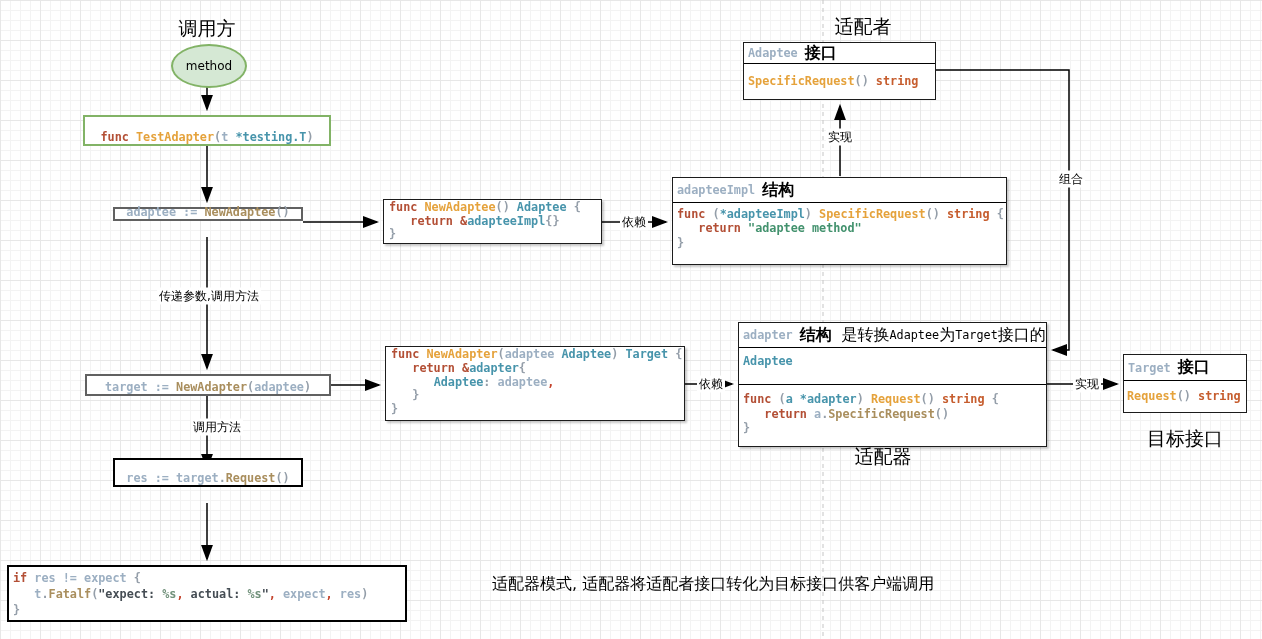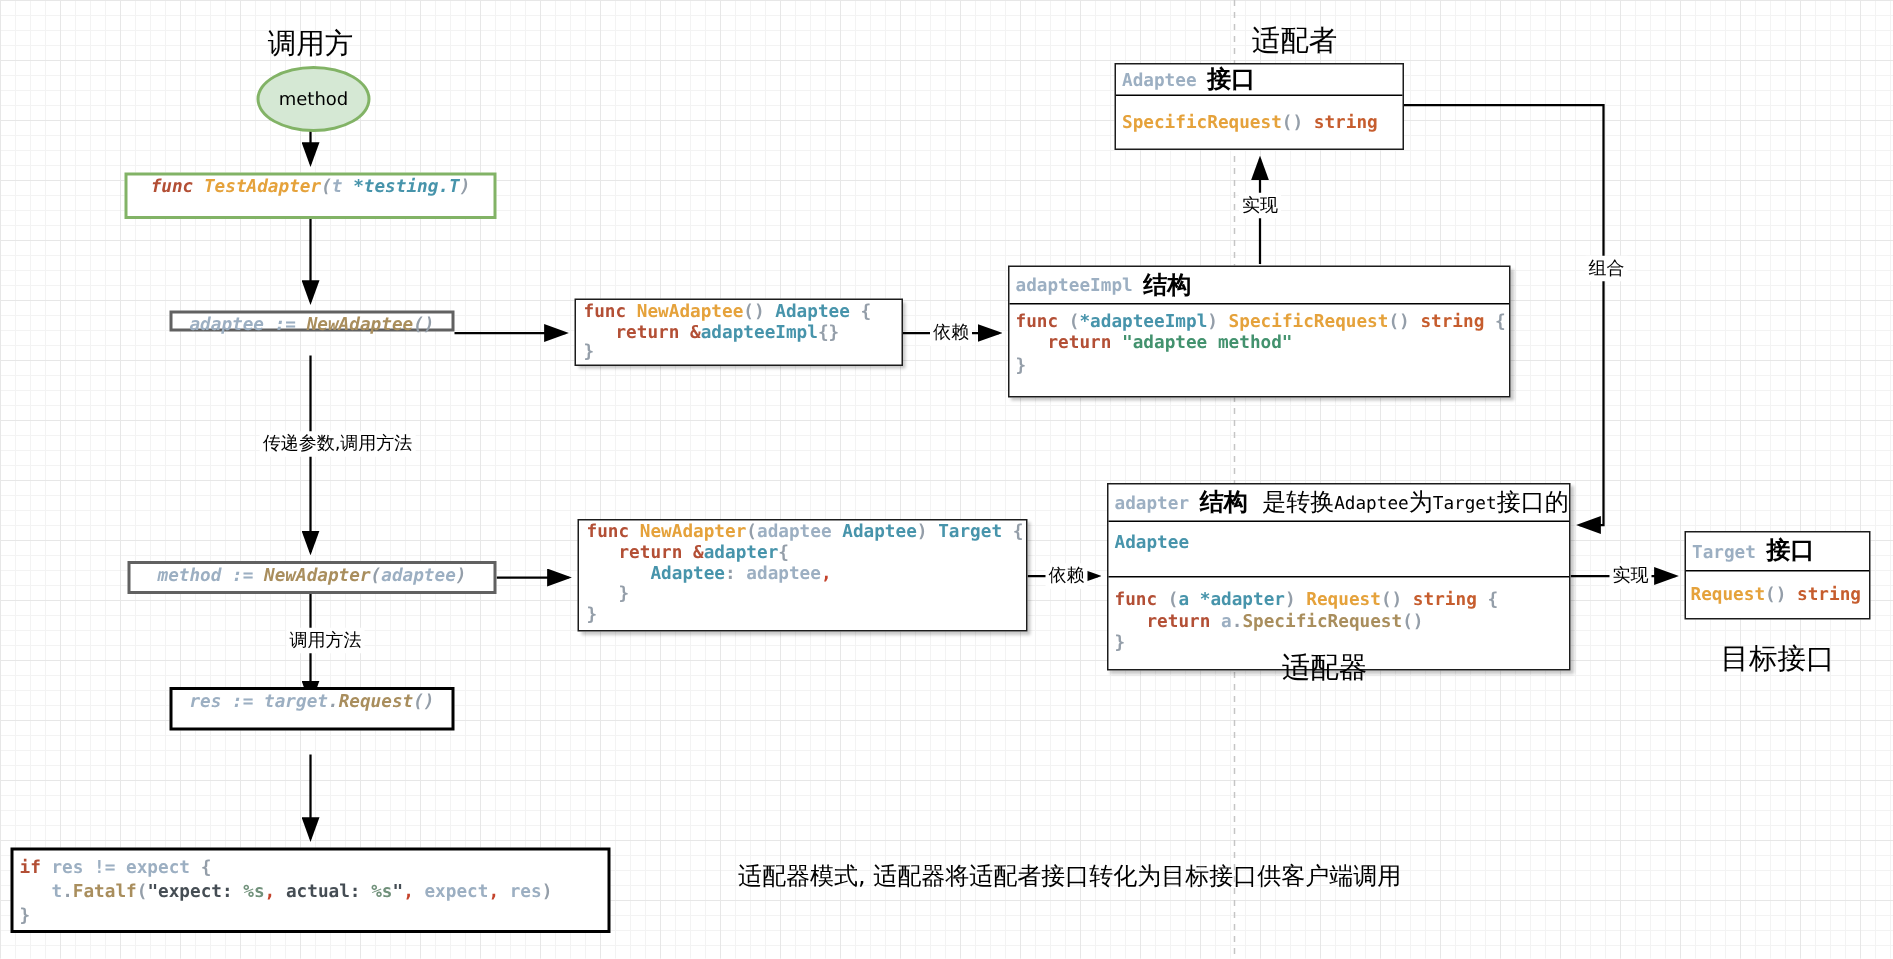--- a/index.html
+++ b/index.html
@@ -16,21 +16,21 @@
   }
   .wires{position:absolute;left:0;top:0;pointer-events:none;}
   .abs{position:absolute;}
   .title{font-size:19px;color:#000;text-align:center;}
   .caption{font-size:19px;color:#000;text-align:center;}
   .ellipse{border:2px solid #82b366;background:#d5e8d4;border-radius:50%;
     display:flex;align-items:center;justify-content:center;font-size:12px;color:#000;}
   .node{background:#fff;box-sizing:border-box;}
   .code{font-family:"DejaVu Sans Mono",monospace;font-size:11.8px;font-weight:bold;white-space:pre;}
   .cl{white-space:pre;}
-  .stmt{display:flex;align-items:flex-start;justify-content:center;font-style:italic;}
+  .stmt{display:flex;align-items:flex-end;justify-content:center;}
   .blk{padding:1px 5px;line-height:13.5px;}
   .shadow{box-shadow:2px 2px 2px rgba(0,0,0,0.22);}
   .hdr{border-bottom:1px solid #000;display:flex;align-items:center;padding-left:4px;overflow:hidden;}
   .hdr .cl{display:flex;align-items:center;}
   .chip{background:#fff;font-size:12px;color:#000;padding:0 2px;transform:translate(-50%,-50%);white-space:nowrap;text-align:right;}
   .note{font-size:16px;color:#000;line-height:20px;white-space:nowrap;}
   
   .tk-kw{color:#b34f35;}
   .tk-fn{color:#e5a23b;}
   .tk-ty{color:#4794ab;}
@@ -93,21 +93,21 @@
     <div class="hdr code" style="height:24px;"><div class="cl"><span class="tk-id">adapteeImpl </span><span class="tk-hb">结构</span></div></div>
     <div class="code" style="padding:4px 4px 0;line-height:14.3px;"><div class="cl"><span class="tk-kw">func </span><span class="tk-pu">(</span><span class="tk-ty">*adapteeImpl</span><span class="tk-pu">) </span><span class="tk-fn">SpecificRequest</span><span class="tk-pu">() </span><span class="tk-st2">string </span><span class="tk-pu">{</span></div><div class="cl"><span class="tk-pu">   </span><span class="tk-kw">return </span><span class="tk-st">"adaptee method"</span></div><div class="cl"><span class="tk-pu">}</span></div></div>
   </div>
 
   <div class="abs node" style="left:743px;top:42px;width:193px;height:58px;border:1.5px solid #1c1c1c;">
     <div class="hdr code" style="height:20px;"><div class="cl"><span class="tk-id">Adaptee </span><span class="tk-hb">接口</span></div></div>
     <div class="code" style="padding:10px 4px 0;"><div class="cl"><span class="tk-fn">SpecificRequest</span><span class="tk-pu">() </span><span class="tk-st2">string</span></div></div>
   </div>
 
   <div class="abs node stmt code" style="left:85px;top:374px;width:246px;height:22px;border:2px solid #616161;">
-    <div><div class="cl"><span class="tk-id">method := </span><span class="tk-ca">NewAdapter</span><span class="tk-pu">(</span><span class="tk-id">adaptee</span><span class="tk-pu">)</span></div></div>
+    <div><div class="cl"><span class="tk-id">target := </span><span class="tk-ca">NewAdapter</span><span class="tk-pu">(</span><span class="tk-id">adaptee</span><span class="tk-pu">)</span></div></div>
   </div>
 
   <div class="abs node code blk shadow" style="left:385px;top:346px;width:300px;height:75px;border:1.5px solid #1c1c1c;line-height:13.8px;"><div class="cl"><span class="tk-kw">func </span><span class="tk-fn">NewAdapter</span><span class="tk-pu">(</span><span class="tk-id">adaptee </span><span class="tk-ty">Adaptee</span><span class="tk-pu">) </span><span class="tk-ty">Target </span><span class="tk-pu">{</span></div><div class="cl"><span class="tk-pu">   </span><span class="tk-kw">return &amp;</span><span class="tk-ty">adapter</span><span class="tk-pu">{</span></div><div class="cl"><span class="tk-pu">      </span><span class="tk-ty">Adaptee</span><span class="tk-pu">: </span><span class="tk-id">adaptee</span><span class="tk-cm">,</span></div><div class="cl"><span class="tk-pu">   }</span></div><div class="cl"><span class="tk-pu">}</span></div></div>
 
   <div class="abs node shadow" style="left:738px;top:322px;width:309px;height:125px;border:1.5px solid #1c1c1c;">
     <div class="hdr code" style="height:24px;"><div class="cl"><span class="tk-id">adapter </span><span class="tk-hb">结构 </span><span class="tk-zh">是转换</span><span class="tk-mb">Adaptee</span><span class="tk-zh">为</span><span class="tk-mb">Target</span><span class="tk-zh">接口的适配器</span></div></div>
     <div class="code" style="height:30px;padding:6px 4px 0;border-bottom:1px solid #000;"><div class="cl"><span class="tk-ty">Adaptee</span></div></div>
     <div class="code" style="padding:7px 4px 0;line-height:14.6px;"><div class="cl"><span class="tk-kw">func </span><span class="tk-pu">(</span><span class="tk-ty">a *adapter</span><span class="tk-pu">) </span><span class="tk-fn">Request</span><span class="tk-pu">() </span><span class="tk-st2">string </span><span class="tk-pu">{</span></div><div class="cl"><span class="tk-pu">   </span><span class="tk-kw">return </span><span class="tk-id">a</span><span class="tk-pu">.</span><span class="tk-ca">SpecificRequest</span><span class="tk-pu">()</span></div><div class="cl"><span class="tk-pu">}</span></div></div>
   </div>
 
@@ -118,25 +118,25 @@
 
   <div class="abs node stmt code" style="left:113px;top:458px;width:190px;height:29px;border:2px solid #000;">
     <div><div class="cl"><span class="tk-id">res := target</span><span class="tk-pu">.</span><span class="tk-ca">Request</span><span class="tk-pu">()</span></div></div>
   </div>
 
   <div class="abs node code" style="left:7px;top:565px;width:400px;height:57px;border:2px solid #000;padding:3px 4px;line-height:16px;"><div class="cl"><span class="tk-kw">if </span><span class="tk-id">res != expect </span><span class="tk-pu">{</span></div><div class="cl"><span class="tk-pu">   </span><span class="tk-id">t</span><span class="tk-pu">.</span><span class="tk-ca">Fatalf</span><span class="tk-pu">(</span><span class="tk-sd">"expect: </span><span class="tk-sv">%s</span><span class="tk-cm">,</span><span class="tk-sd"> actual: </span><span class="tk-sv">%s</span><span class="tk-sd">"</span><span class="tk-cm">,</span><span class="tk-id"> expect</span><span class="tk-cm">,</span><span class="tk-id"> res</span><span class="tk-pu">)</span></div><div class="cl"><span class="tk-pu">}</span></div></div>
 
   <div class="abs chip" style="left:634px;top:222px;">依赖</div>
   <div class="abs chip" style="left:840px;top:137px;">实现</div>
   <div class="abs chip" style="left:1071px;top:179px;">组合</div>
-  <div class="abs chip" style="left:209px;top:296px;margin-left:16px;">传递参数,调用方法</div>
+  <div class="abs chip" style="left:209px;top:296px;">传递参数,调用方法</div>
   <div class="abs chip" style="left:711px;top:384px;">依赖</div>
   <div class="abs chip" style="left:217px;top:427px;">调用方法</div>
   <div class="abs chip" style="left:1087px;top:384px;">实现</div>
 
-  <div class="abs caption" style="left:823px;top:432px;width:120px;">适配器</div>
+  <div class="abs caption" style="left:823px;top:444px;width:120px;">适配器</div>
   <div class="abs caption" style="left:1125px;top:426px;width:120px;">目标接口</div>
 
   <div class="abs note" style="left:492px;top:574px;">
     <div>适配器模式, 适配器将适配者接口转化为目标接口供客户端调用</div>
   </div>
 
 </div>
 
 </body></html>

